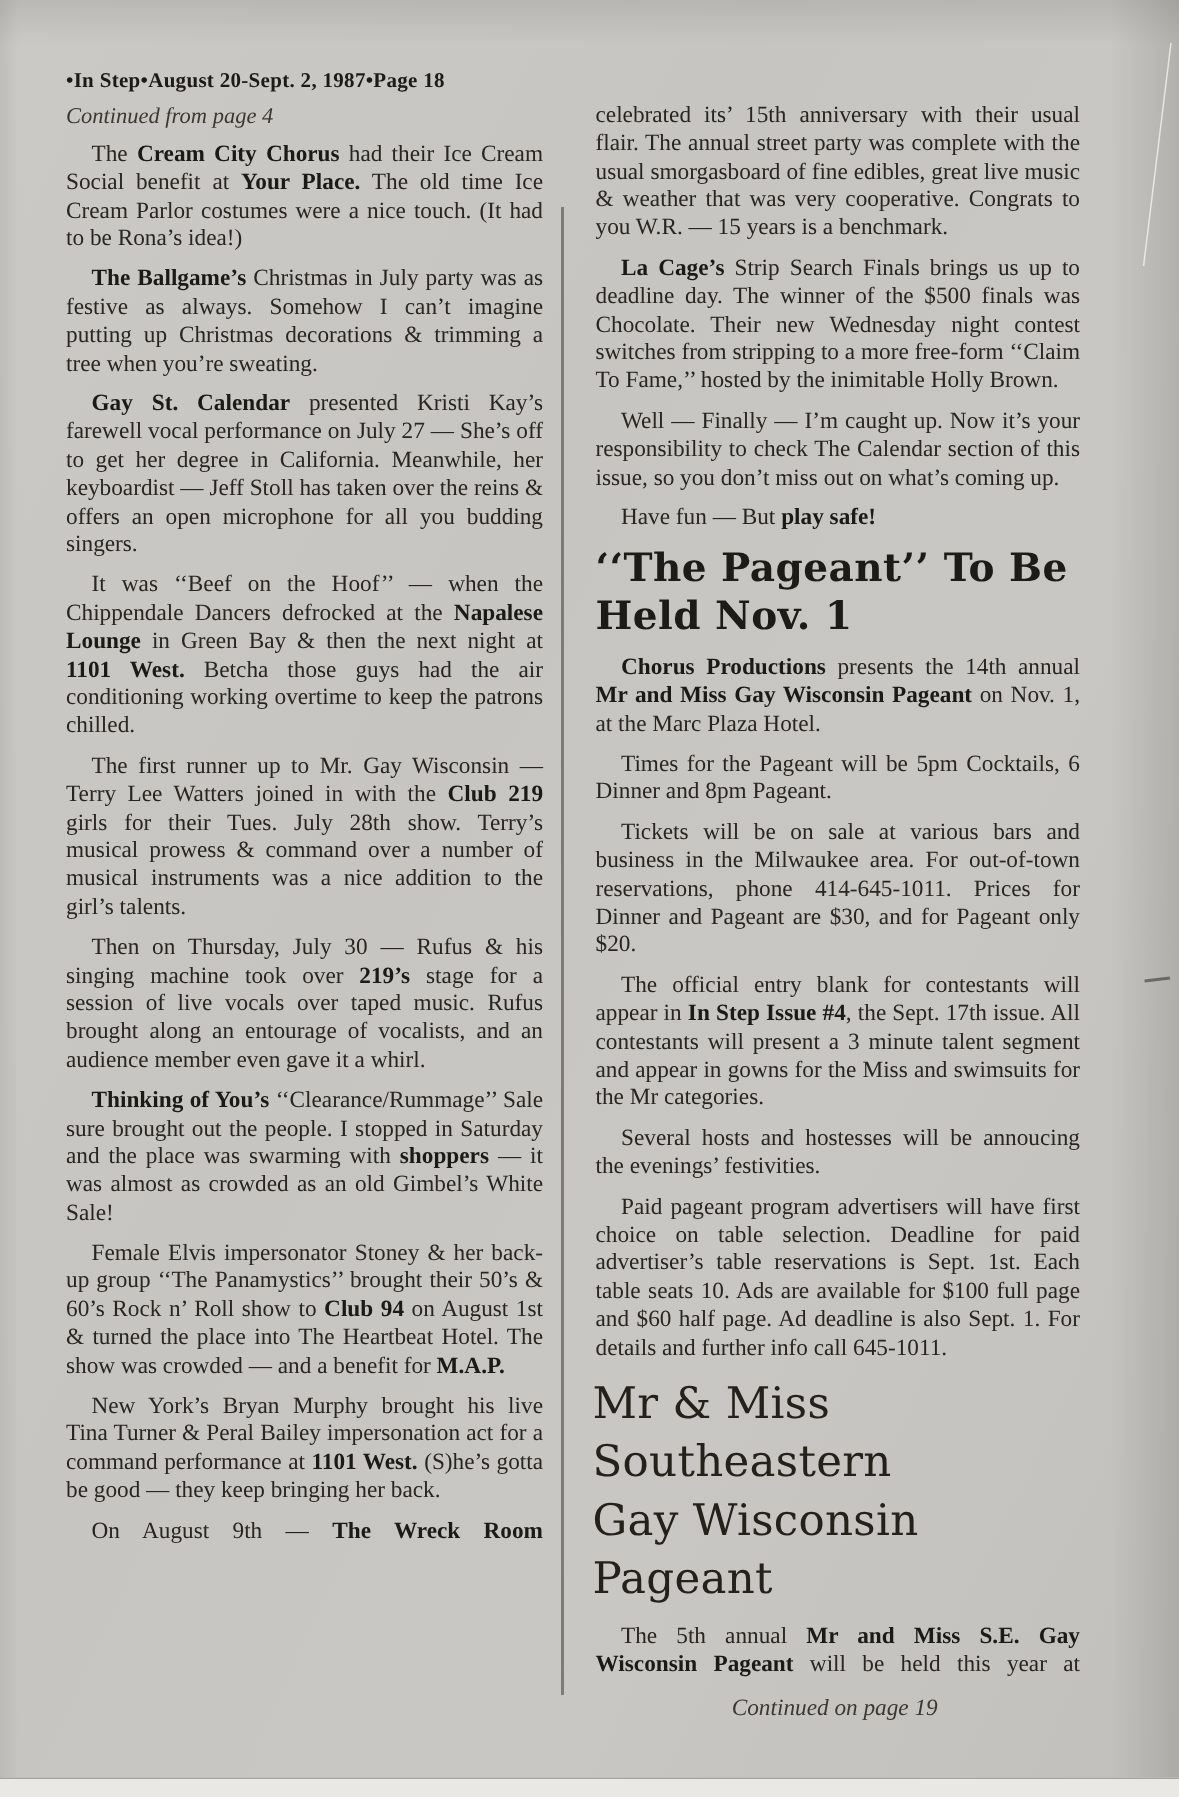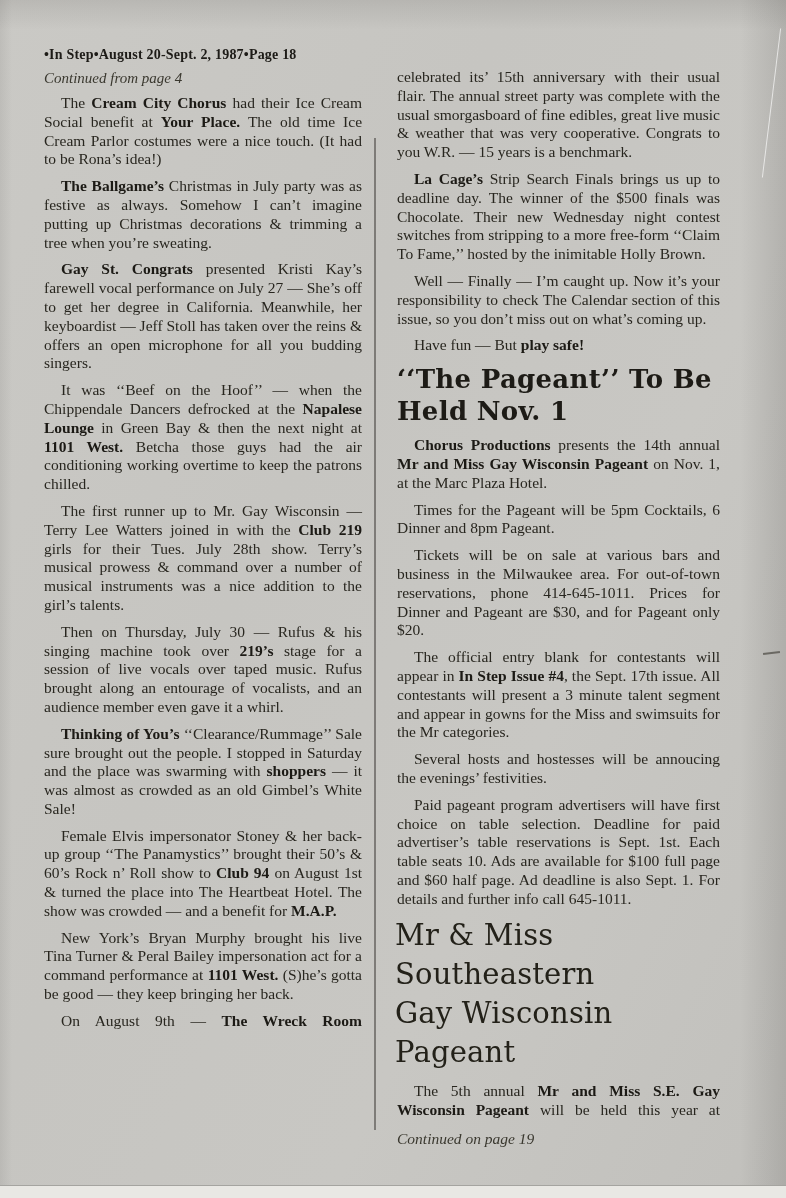--- a/index.html
+++ b/index.html
@@ -39,37 +39,37 @@
     margin:0 0 8px 0;
     font-size:15.5px;line-height:18.8px;
     text-align:justify;text-indent:17px;
     color:#28261f;
     font-family:Liberation Serif, serif;
   }
   .para b{color:#1c1a15;}
   .para.noindent{text-indent:0;}
   .para.spread{text-align-last:justify;}
   .note{font-style:italic;font-size:15px;color:#3a382f;margin:0 0 7px 0;}
-  .note.right{text-align:left;margin:10px 4px 0 0;font-size:15.5px;}
+  .note.right{text-align:center;margin:10px 4px 0 0;font-size:15.5px;}
   .headline{font-family:"DejaVu Serif","Liberation Serif",serif;color:#1d1b16;}
   .headline.h-bold{font-size:26px;font-weight:bold;line-height:32px;
     letter-spacing:.3px;margin:8px 0 9px 0;}
   .headline.h-light{font-size:29px;font-weight:normal;line-height:39px;
     letter-spacing:.2px;margin:7px 0 10px -2px;color:#232119;}
 </style>
 </head>
 <body>
 
 <div class="page">
   <div class="masthead">•In Step•August 20-Sept. 2, 1987•Page 18</div>
   <div class="col" id="left-col">
       <div class="note ">Continued from page 4</div>
       <p class="para">The <b>Cream City Chorus</b> had their Ice Cream Social benefit at <b>Your Place.</b> The old time Ice Cream Parlor costumes were a nice touch. (It had to be Rona’s idea!)</p>
       <p class="para"><b>The Ballgame’s</b> Christmas in July party was as festive as always. Somehow I can’t imagine putting up Christmas decorations &amp; trimming a tree when you’re sweating.</p>
-      <p class="para"><b>Gay St. Congrats</b> presented Kristi Kay’s farewell vocal performance on July 27 — She’s off to get her degree in California. Meanwhile, her keyboardist — Jeff Stoll has taken over the reins &amp; offers an open microphone for all you budding singers.</p>
+      <p class="para"><b>Gay St. Calendar</b> presented Kristi Kay’s farewell vocal performance on July 27 — She’s off to get her degree in California. Meanwhile, her keyboardist — Jeff Stoll has taken over the reins &amp; offers an open microphone for all you budding singers.</p>
       <p class="para">It was ‘‘Beef on the Hoof’’ — when the Chippendale Dancers defrocked at the <b>Napalese Lounge</b> in Green Bay &amp; then the next night at <b>1101 West.</b> Betcha those guys had the air conditioning working overtime to keep the patrons chilled.</p>
       <p class="para">The first runner up to Mr. Gay Wisconsin — Terry Lee Watters joined in with the <b>Club 219</b> girls for their Tues. July 28th show. Terry’s musical prowess &amp; command over a number of musical instruments was a nice addition to the girl’s talents.</p>
       <p class="para">Then on Thursday, July 30 — Rufus &amp; his singing machine took over <b>219’s</b> stage for a session of live vocals over taped music. Rufus brought along an entourage of vocalists, and an audience member even gave it a whirl.</p>
       <p class="para"><b>Thinking of You’s</b> ‘‘Clearance/Rummage’’ Sale sure brought out the people. I stopped in Saturday and the place was swarming with <b>shoppers</b> — it was almost as crowded as an old Gimbel’s White Sale!</p>
       <p class="para">Female Elvis impersonator Stoney &amp; her back-up group ‘‘The Panamystics’’ brought their 50’s &amp; 60’s Rock n’ Roll show to <b>Club 94</b> on August 1st &amp; turned the place into The Heartbeat Hotel. The show was crowded — and a benefit for <b>M.A.P.</b></p>
       <p class="para">New York’s Bryan Murphy brought his live Tina Turner &amp; Peral Bailey impersonation act for a command performance at <b>1101 West.</b> (S)he’s gotta be good — they keep bringing her back.</p>
       <p class="para spread">On August 9th — <b>The Wreck Room</b></p>
     </div>
   <div class="divider"></div>
   <div class="col" id="right-col">

